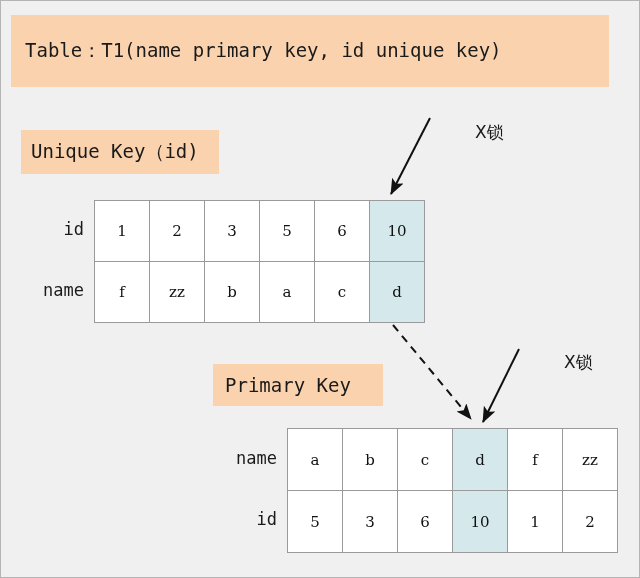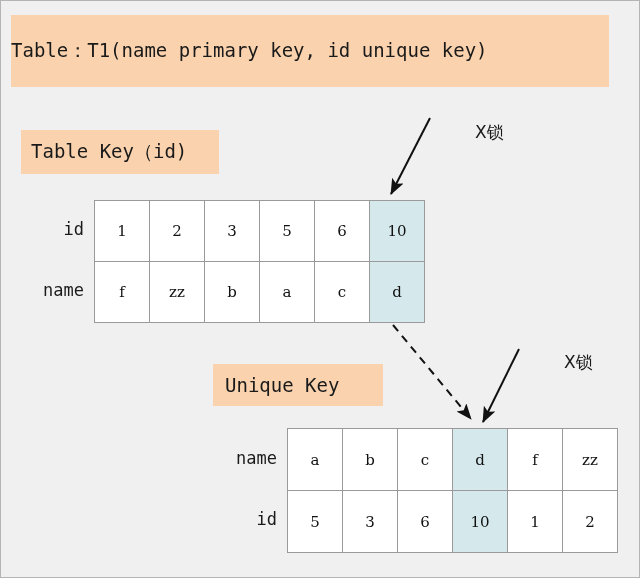--- a/index.html
+++ b/index.html
@@ -28,20 +28,21 @@
     align-items: center;
     color: #1a1a1a;
     font-family: "DejaVu Sans Mono", monospace;
     white-space: pre;
   }
   #title-banner {
     left: 10px;
     top: 14px;
     width: 598px;
     height: 72px;
+    padding-left: 14px;
     font-size: 19px;
     box-sizing: border-box;
   }
   #unique-key-label {
     left: 20px;
     top: 129px;
     width: 198px;
     height: 44px;
     padding-left: 10px;
     font-size: 19px;
@@ -131,21 +132,21 @@
     pointer-events: none;
   }
 </style>
 </head>
 <body>
 
 <div id="canvas">
 
   <div class="peach-box" id="title-banner">Table：T1(name primary key, id unique key)</div>
 
-  <div class="peach-box" id="unique-key-label">Table Key（id)</div>
+  <div class="peach-box" id="unique-key-label">Unique Key（id)</div>
 
   <div class="row-label" id="unique-label-id">id</div>
   <div class="row-label" id="unique-label-name">name</div>
 
   <table class="data-table" id="unique-table">
     <tbody>
       <tr>
         <td>1</td>
         <td>2</td>
         <td>3</td>
@@ -157,21 +158,21 @@
         <td>f</td>
         <td>zz</td>
         <td>b</td>
         <td>a</td>
         <td>c</td>
         <td class="hl">d</td>
       </tr>
     </tbody>
   </table>
 
-  <div class="peach-box" id="primary-key-label">Unique Key</div>
+  <div class="peach-box" id="primary-key-label">Primary Key</div>
 
   <div class="row-label" id="primary-label-name">name</div>
   <div class="row-label" id="primary-label-id">id</div>
 
   <table class="data-table" id="primary-table">
     <tbody>
       <tr>
         <td>a</td>
         <td>b</td>
         <td>c</td>

